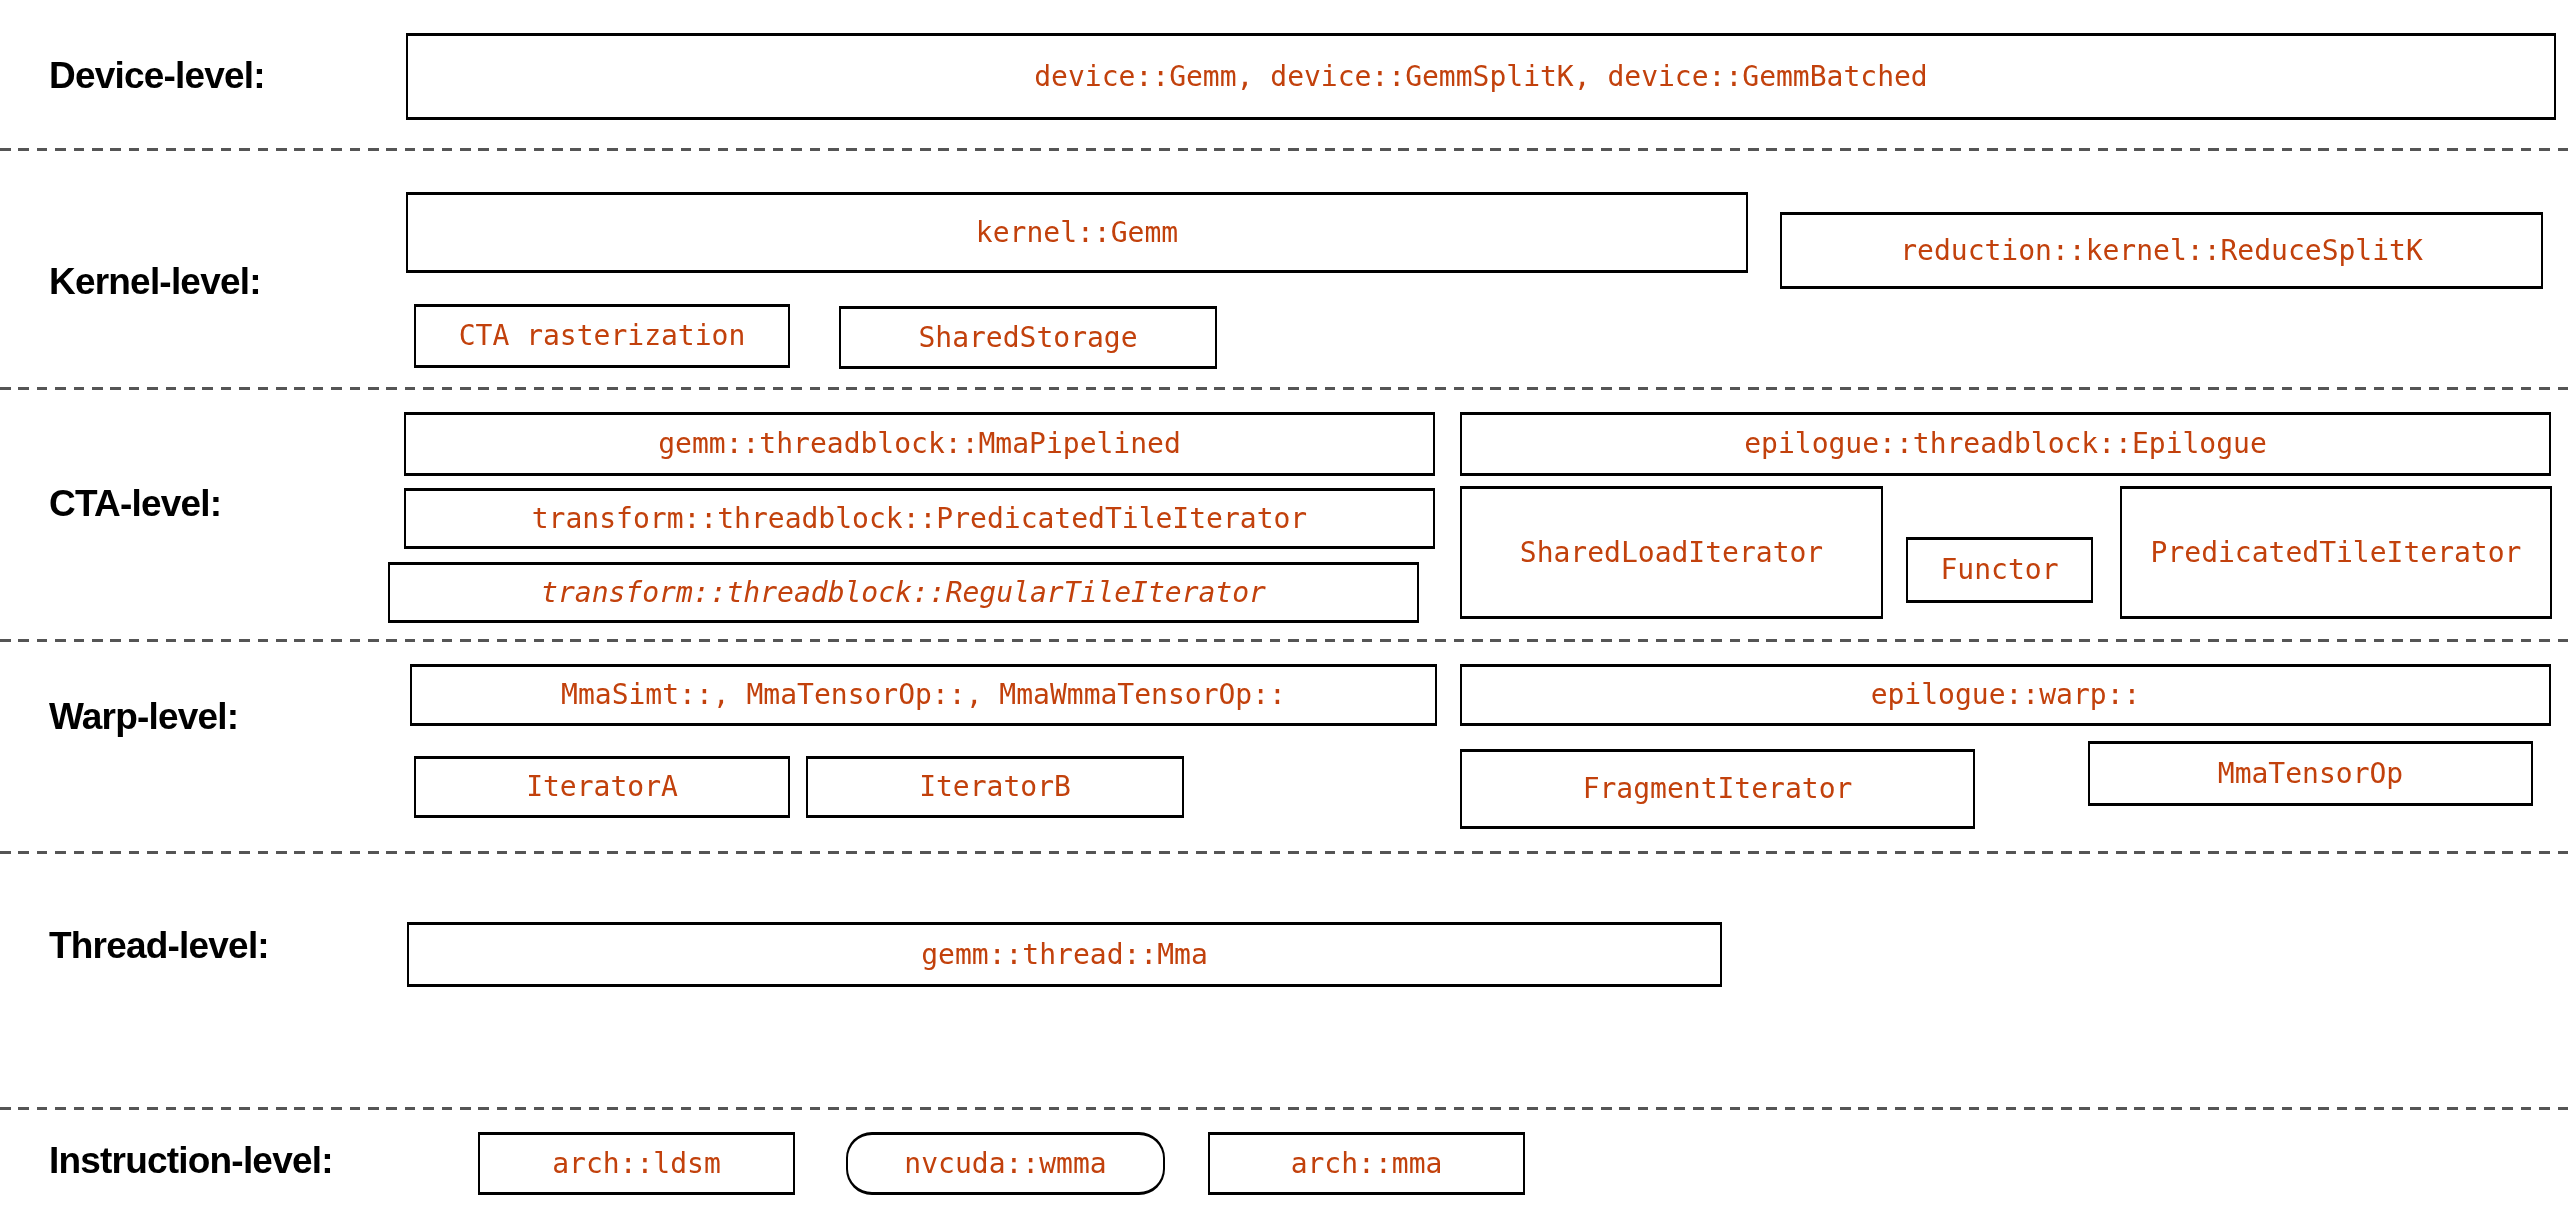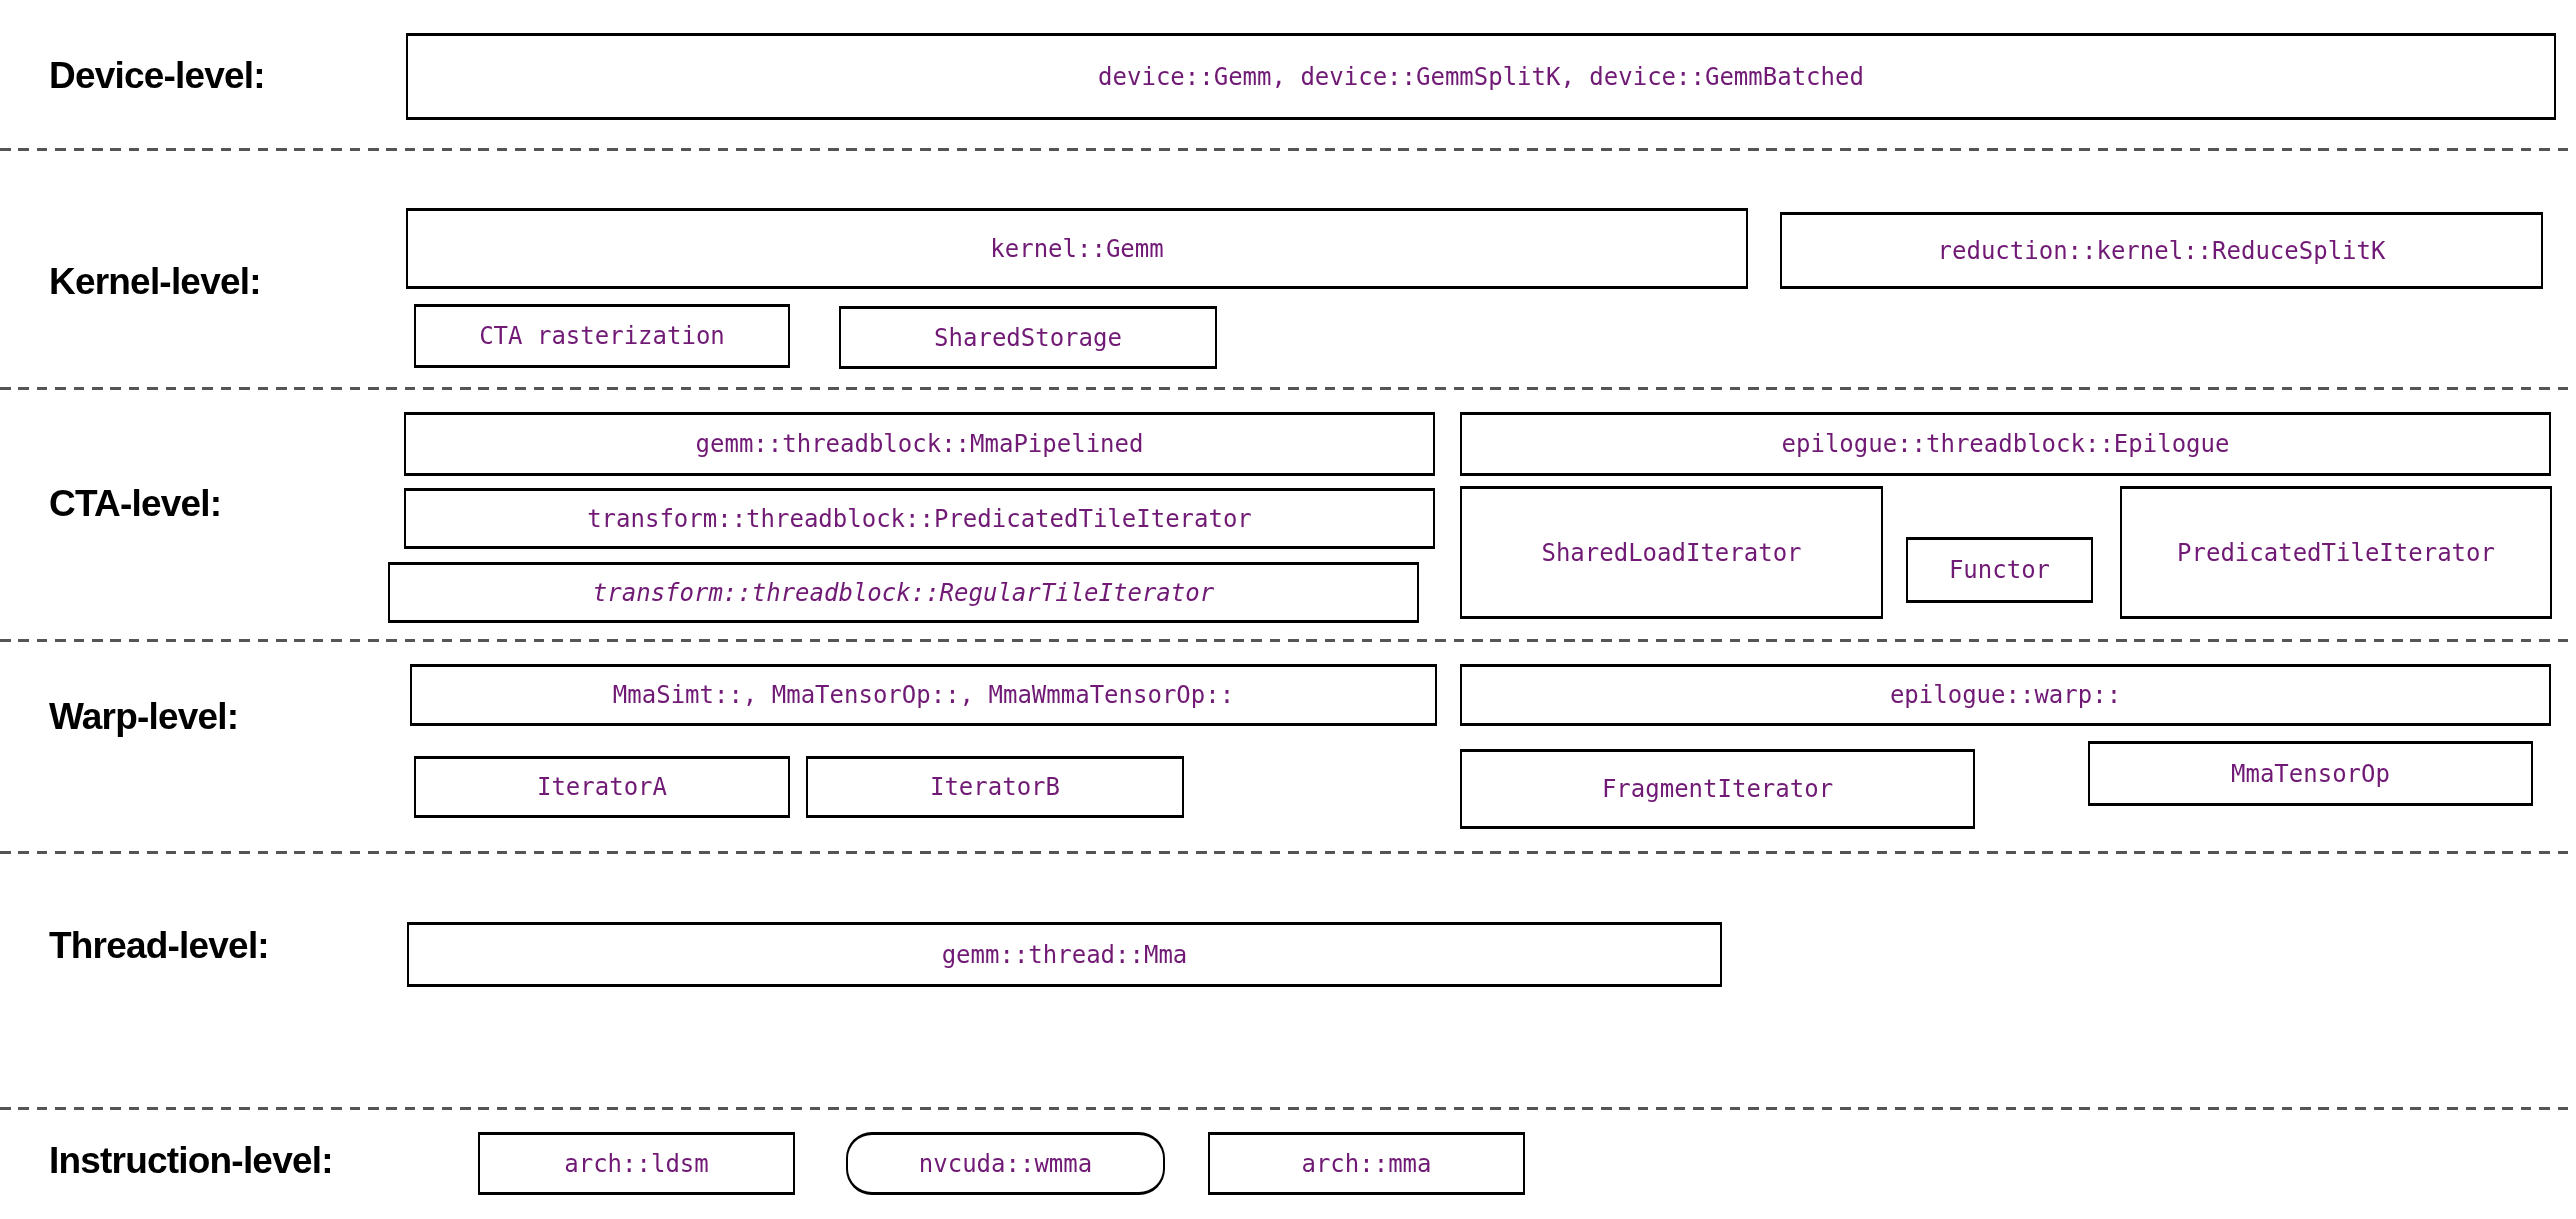--- a/index.html
+++ b/index.html
@@ -24,23 +24,23 @@
   .box {
     position:absolute;
     background:#ffffff;
     border:2.3px solid #000;
     border-top-width:3.8px;
     border-bottom-width:3.8px;
     display:flex;
     align-items:center;
     justify-content:center;
     font-family:"DejaVu Sans Mono","Liberation Mono",monospace;
-    font-size:24px;
+    font-size:28px;
     line-height:1;
-    color:#701a75;
+    color:#c2410c;
     white-space:nowrap;
     overflow:hidden;
   }
   .sep {
     position:absolute;
     left:0;
     width:2576px;
     height:3.1px;
     background:repeating-linear-gradient(90deg,#555 0 10.7px,transparent 10.7px 18.4px);
   }
@@ -53,21 +53,21 @@
   #lab-instruction { top:1142px; }
   
   #sep-1 { top:148px; }
   #sep-2 { top:387px; }
   #sep-3 { top:639px; }
   #sep-4 { top:851px; }
   #sep-5 { top:1107px; }
   
   #box-device        { left:406px;  top:33px;   width:2150px; height:87px; }
   
-  #box-kernel-gemm   { left:406px;  top:208px;  width:1342px; height:81px; }
+  #box-kernel-gemm   { left:406px;  top:192px;  width:1342px; height:81px; }
   #box-reduce-splitk { left:1780px; top:212px;  width:763px;  height:77px; }
   #box-cta-raster    { left:414px;  top:304px;  width:376px;  height:64px;  }
   #box-shared-storage{ left:839px; top:306px;  width:378px;  height:63px;  }
   
   #box-mma-pipelined { left:404px;  top:412px;  width:1031px; height:64px;  }
   #box-epilogue      { left:1460px; top:412px;  width:1091px; height:64px;  }
   #box-tf-pred-iter  { left:404px;  top:488px;  width:1031px; height:61px;  }
   #box-tf-reg-iter   { left:388px;  top:562px;  width:1031px; height:61px;font-style:italic;  }
   #box-shared-load   { left:1460px; top:486px;  width:423px;  height:133px; }
   #box-functor       { left:1906px; top:491px;  width:187px;  height:66px;margin-top:46px;  }

